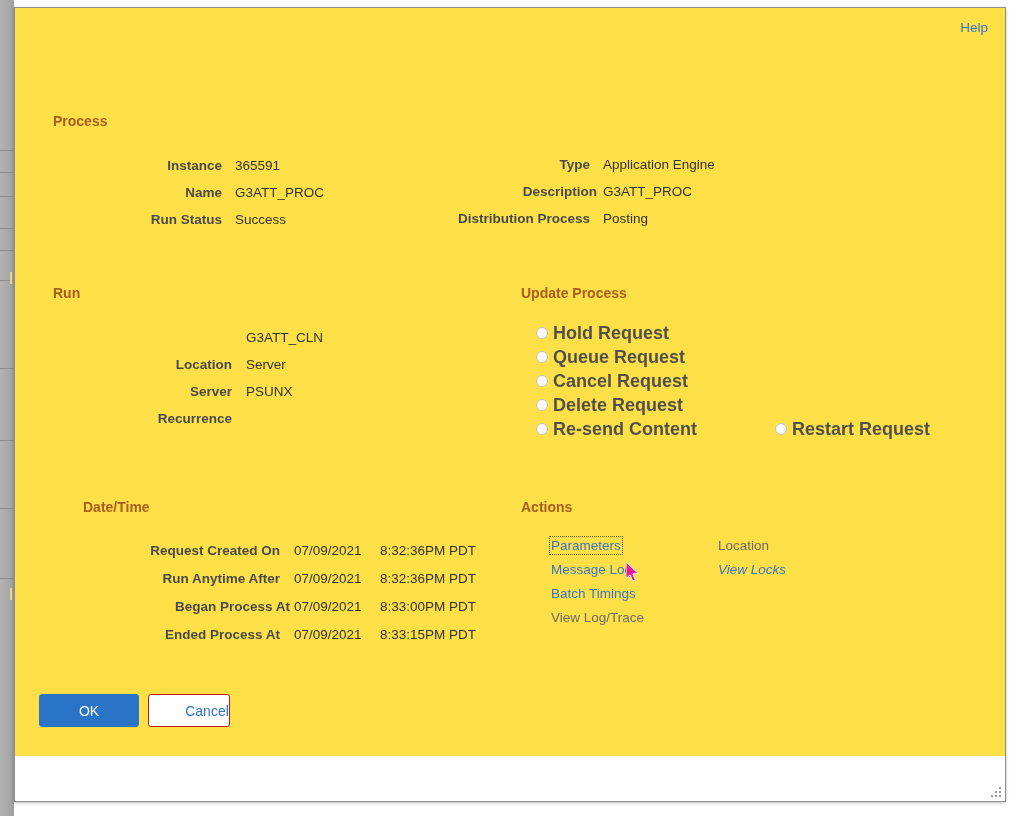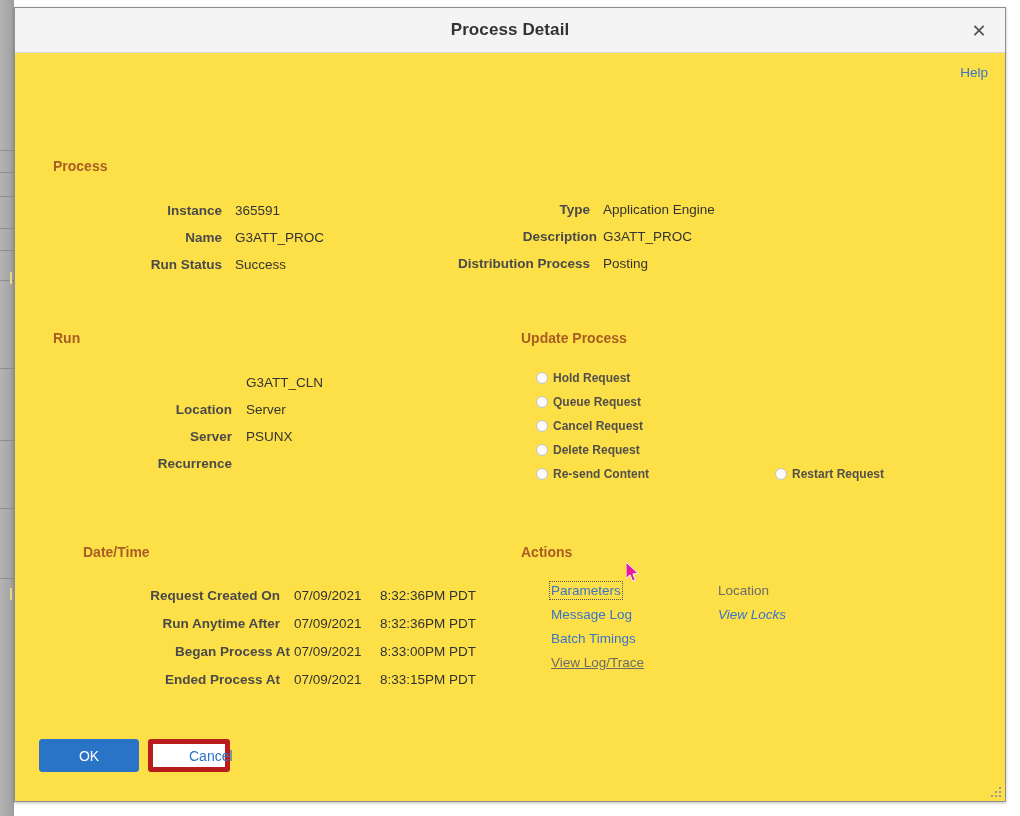--- a/index.html
+++ b/index.html
@@ -160,21 +160,21 @@
     height: 12px;
     border-radius: 50%;
     border: 1px solid #c3c3c3;
     background: #fbfbfb;
     box-sizing: border-box;
     display: inline-block;
     margin-right: 5px;
     flex: 0 0 auto;
   }
   .radio-label {
-    font-size: 12px;
+    font-size: 18px;
     font-weight: bold;
     color: #53504c;
   }
 
   
   .action-link {
     position: absolute;
     font-size: 13.5px;
     color: #3a74c8;
     text-decoration: none;
@@ -202,21 +202,21 @@
     padding: 0;
   }
   .btn-primary {
     background: #2a74c8;
     color: #ffffff;
     border: 1px solid #2a74c8;
   }
   .btn-secondary {
     background: #ffffff;
     color: #2a74c8;
-    border: 5px solid #b91c1c;
+    border: 1px solid #b91c1c;
     padding-left: 36px;
   }
 
   
   .resize-grip {
     position: absolute;
     right: 4px;
     bottom: 4px;
     width: 14px;
     height: 14px;
@@ -254,24 +254,20 @@
     <div class="rail-div" style="top:440px"></div>
     <div class="rail-div" style="top:508px"></div>
     <div class="rail-div" style="top:578px"></div>
   </div>
   <div class="backdrop-yellow" style="left:10px; top:272px"></div>
   <div class="backdrop-yellow" style="left:10px; top:588px"></div>
 </div>
 
 <div class="modal">
 
-  <div class="title-bar">
-    <div class="title-text">Process Detail</div>
-    <button class="close-btn" aria-label="Close">✕</button>
-  </div>
 
   <div class="modal-body">
 
     <a class="help-link" href="#">Help</a>
 
     <div class="sec-head" style="left:38px; top:105px;">Process</div>
 
     <div class="field-row" style="left:1px; top:150px; width:206px;">
       <span class="field-label">Instance</span>
     </div>
@@ -404,21 +400,21 @@
       <span class="field-value">
         <span class="date-part">07/09/2021</span><span>8:33:15PM PDT</span>
       </span>
     </div>
 
     <div class="sec-head" style="left:506px; top:491px;">Actions</div>
 
     <a class="action-link focused" href="#" style="left:536px; top:530px;">Parameters</a>
     <a class="action-link" href="#" style="left:536px; top:554px;">Message Log</a>
     <a class="action-link" href="#" style="left:536px; top:578px;">Batch Timings</a>
-    <span class="action-link disabled" style="left:536px; top:602px;text-decoration:underline;">View Log/Trace</span>
+    <span class="action-link disabled" style="left:536px; top:602px;">View Log/Trace</span>
 
     <span class="action-link disabled" style="left:703px; top:530px;">Location</span>
     <a class="action-link" href="#" style="left:703px; top:554px;font-style:italic;">View Locks</a>
 
     <button class="btn btn-primary" style="left:24px; top:686px; width:100px;">OK</button>
     <button class="btn btn-secondary" style="left:133px; top:686px; width:82px;">Cancel</button>
 
   </div>
 
   <div class="resize-grip">

